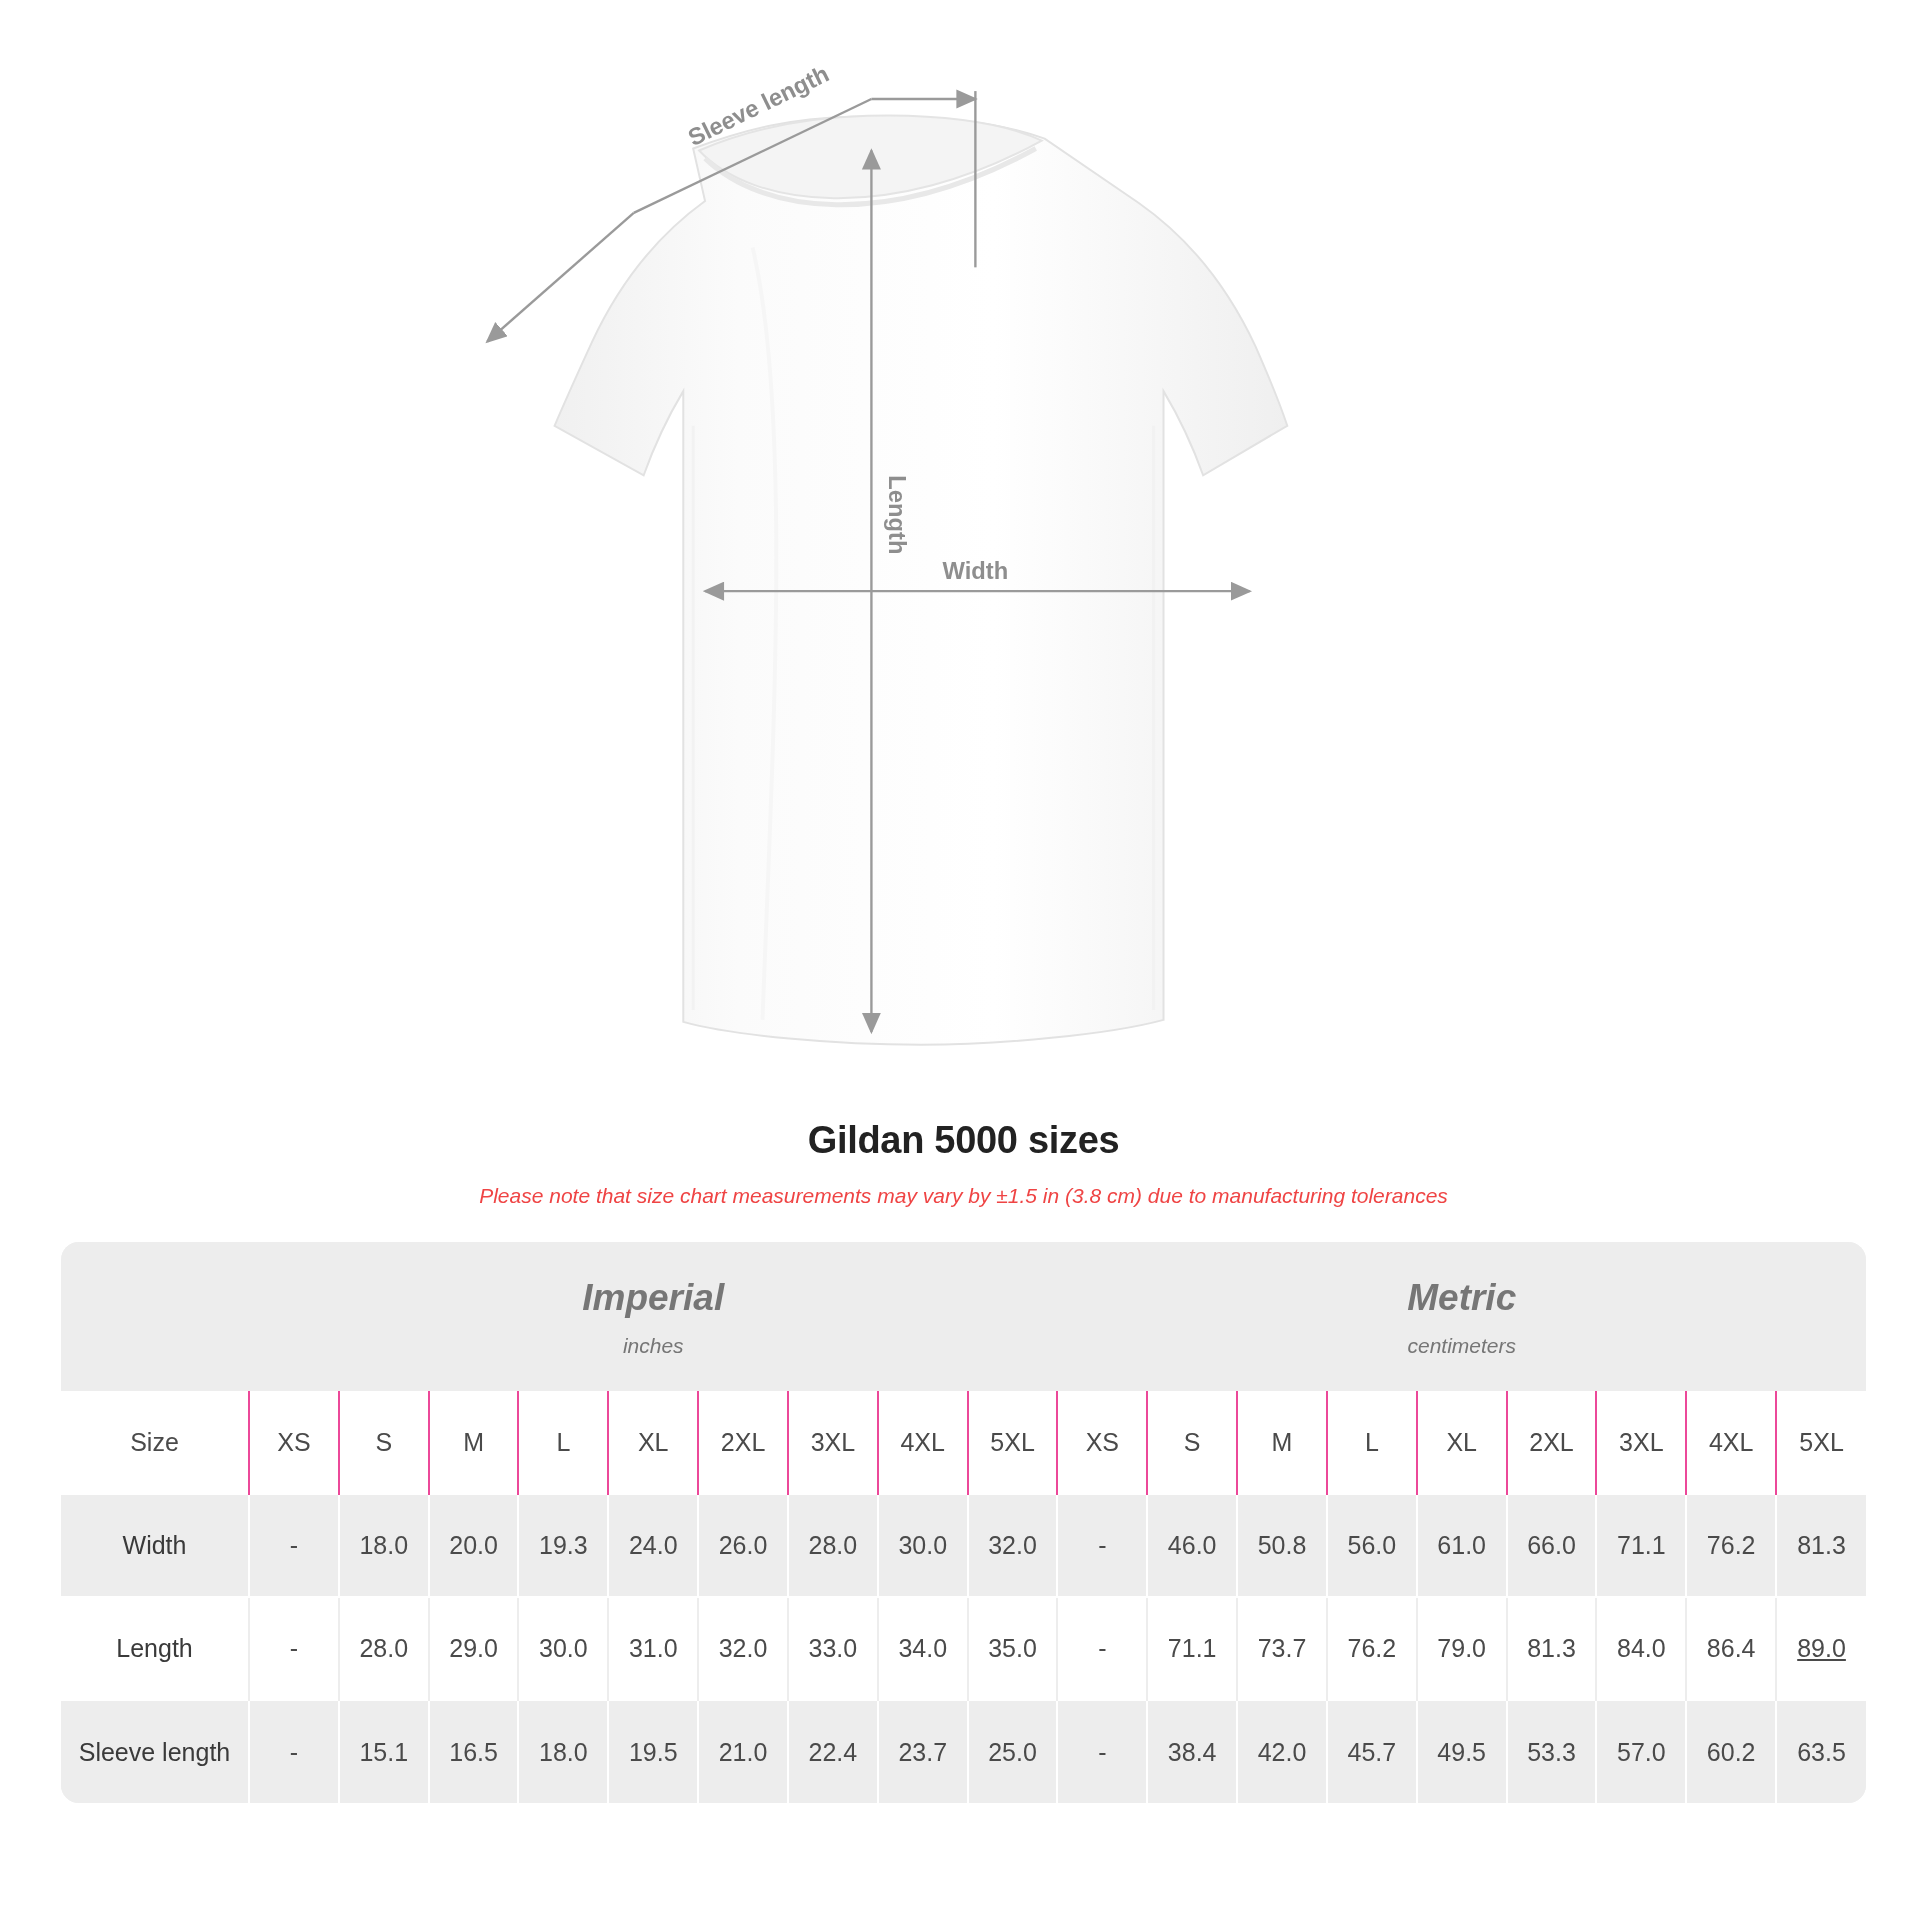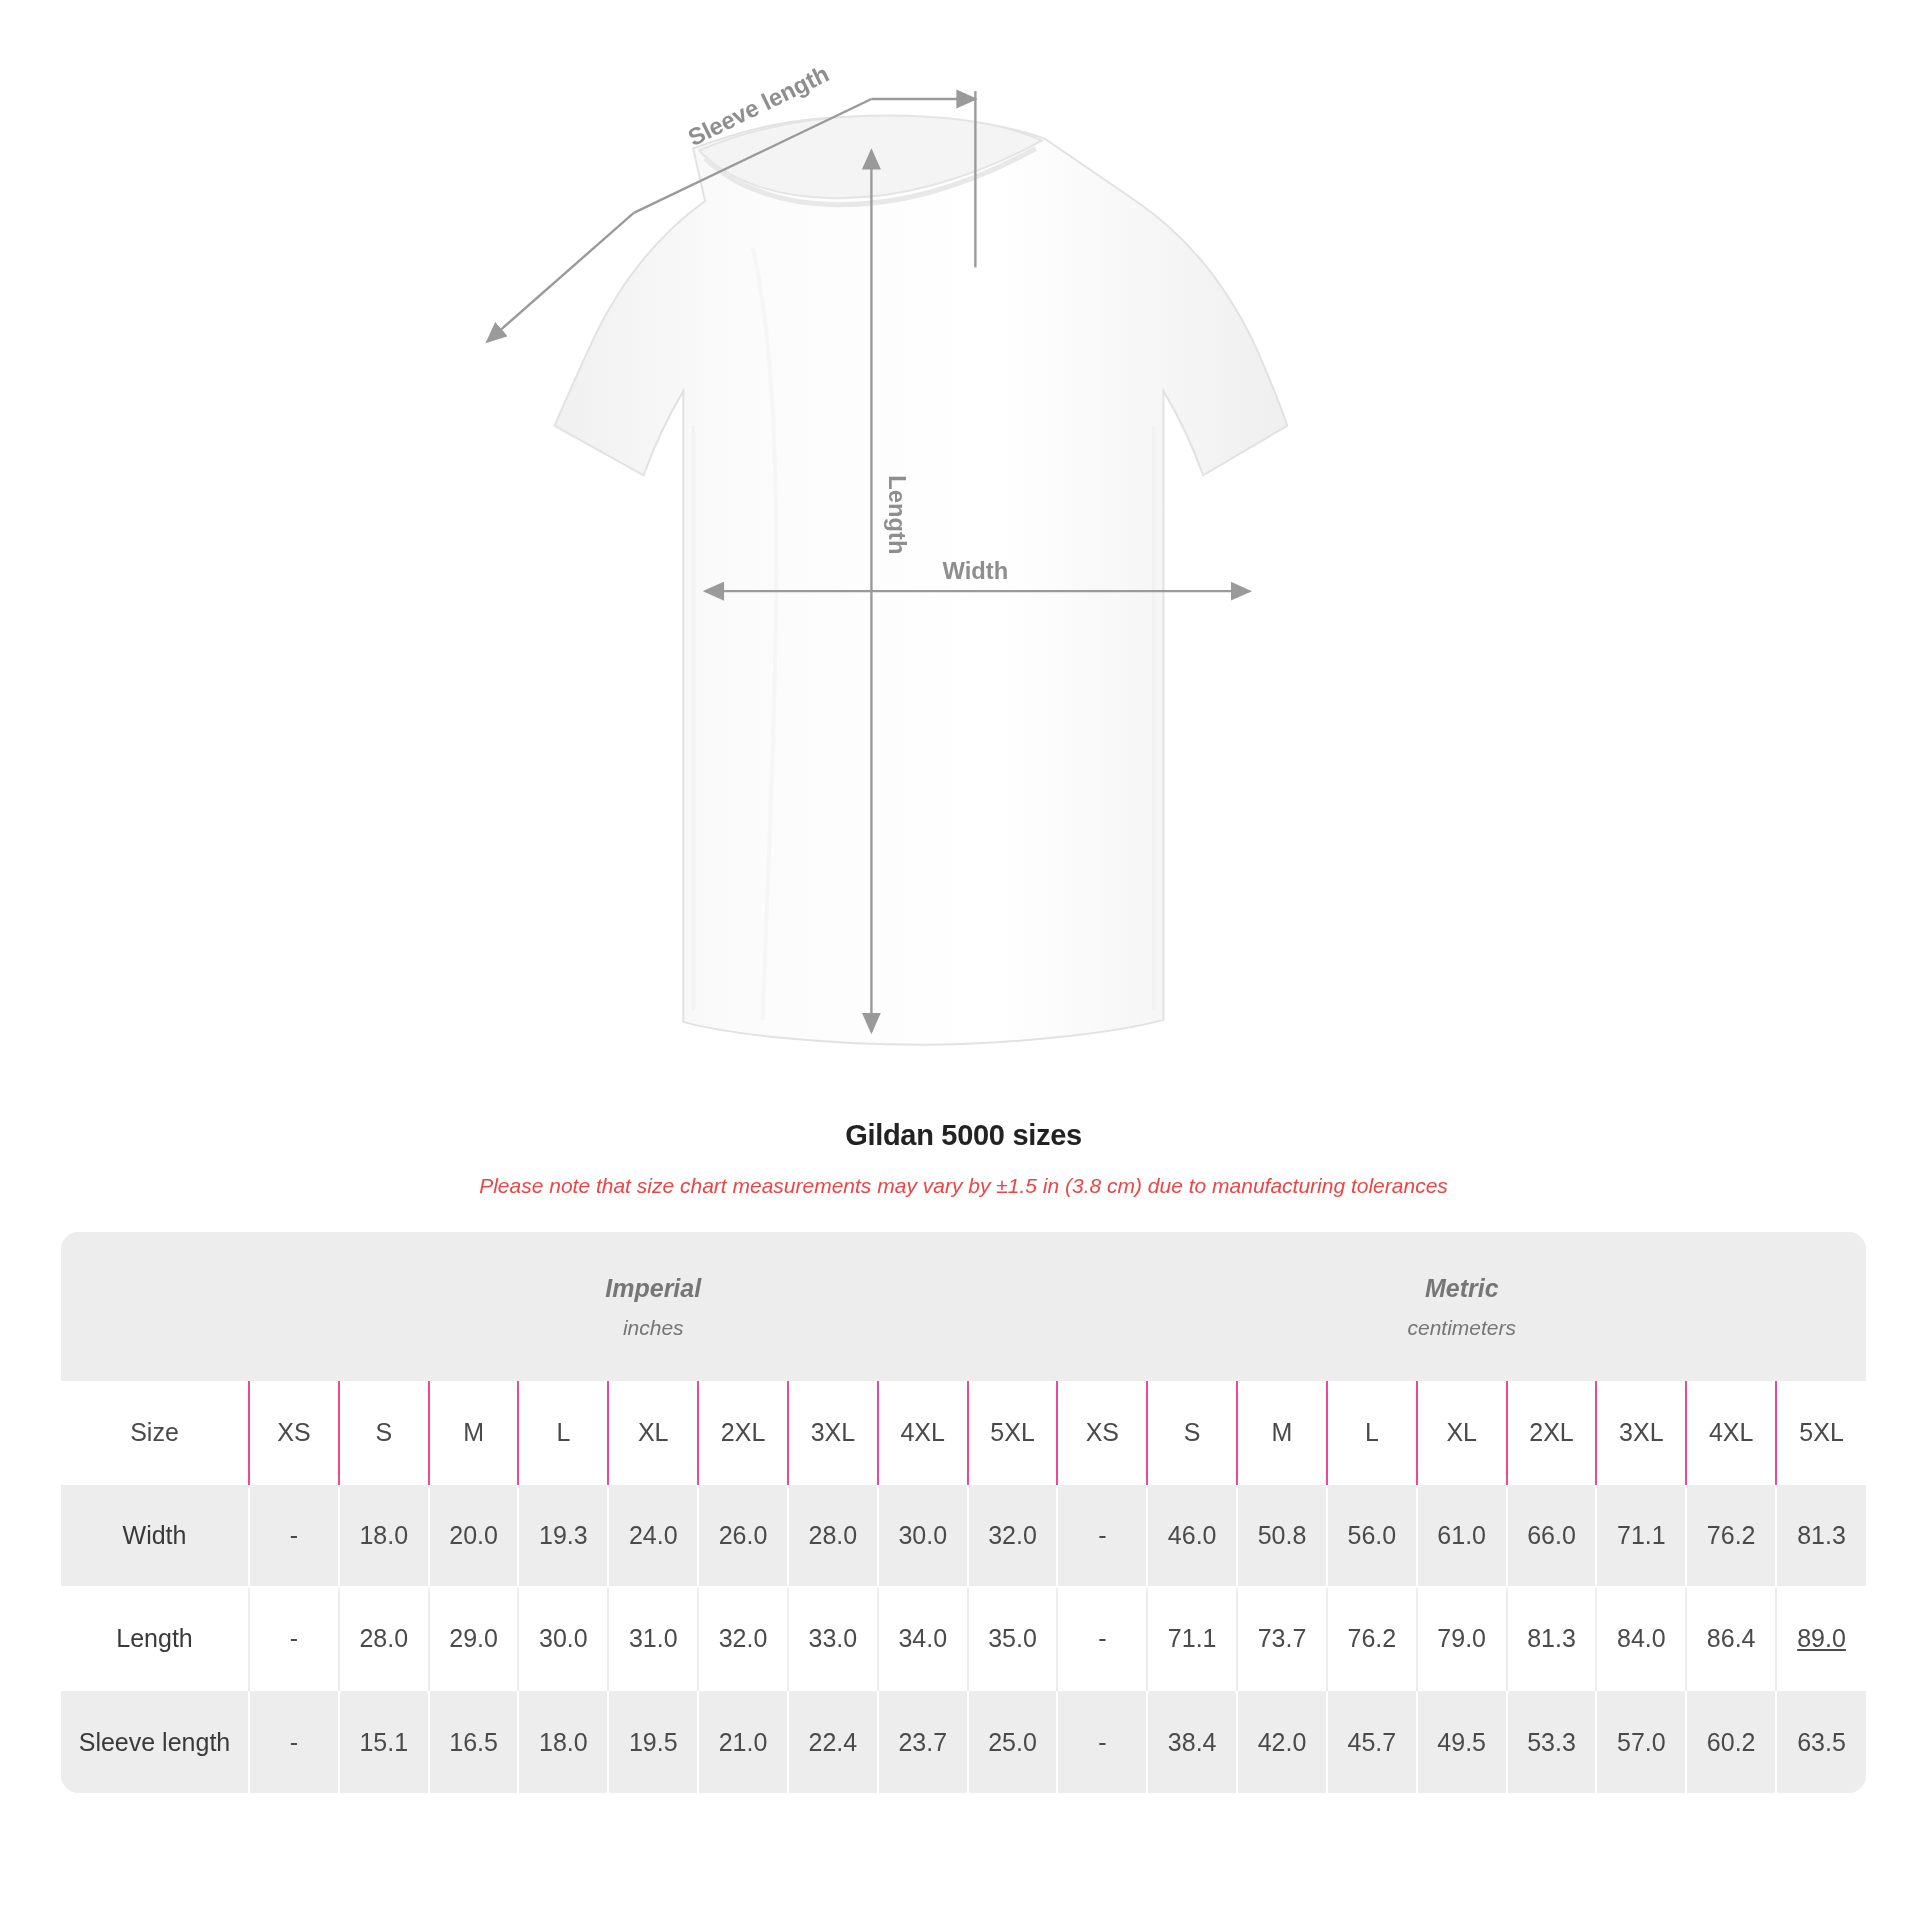--- a/index.html
+++ b/index.html
@@ -28,21 +28,21 @@
   .illustration svg {
     display: block;
   }
 
   
   .title-block {
     text-align: center;
     margin-top: 10px;
   }
   .chart-title {
-    font-size: 29px;
+    font-size: 38px;
     font-weight: bold;
     color: #222222;
     letter-spacing: -0.3px;
   }
   .chart-note {
     font-size: 21px;
     font-style: italic;
     color: #ef4444;
     margin-top: 22px;
   }
@@ -64,21 +64,21 @@
     vertical-align: middle;
     font-weight: normal;
     color: #4a4a4a;
   }
   .unit-head td {
     height: 149px;
     background: #ededed;
     border: none;
   }
   .unit-name {
-    font-size: 25px;
+    font-size: 37px;
     font-style: italic;
     font-weight: bold;
     color: #767676;
     line-height: 1.25;
   }
   .unit-sub {
     font-size: 21px;
     font-style: italic;
     color: #767676;
     margin-top: 12px;

